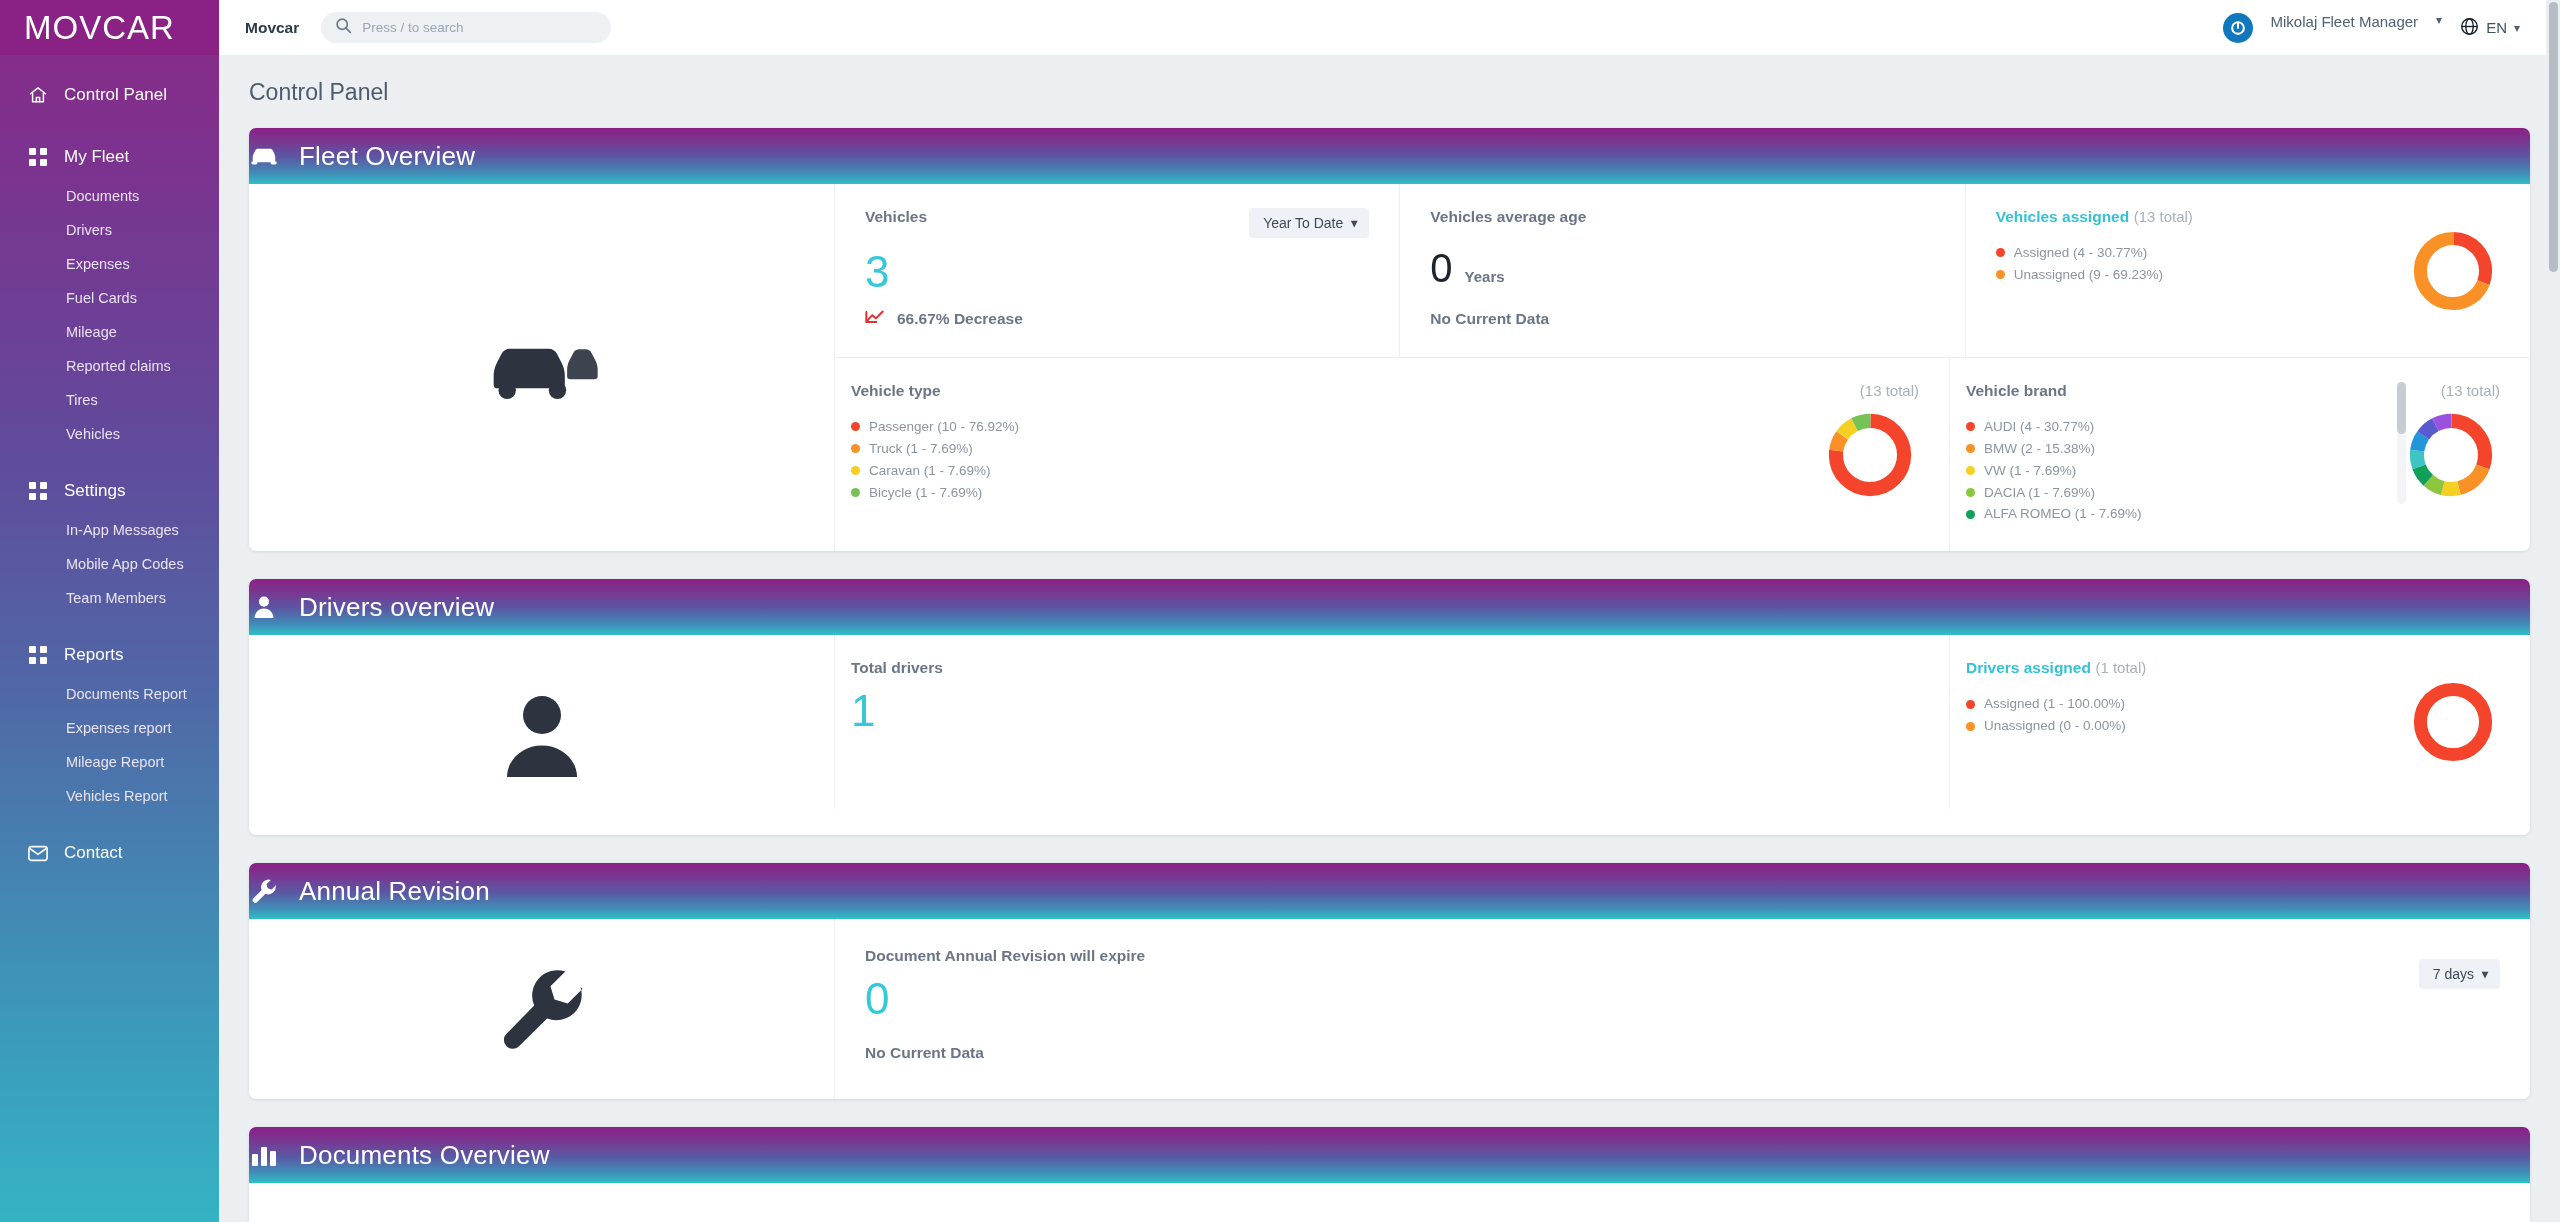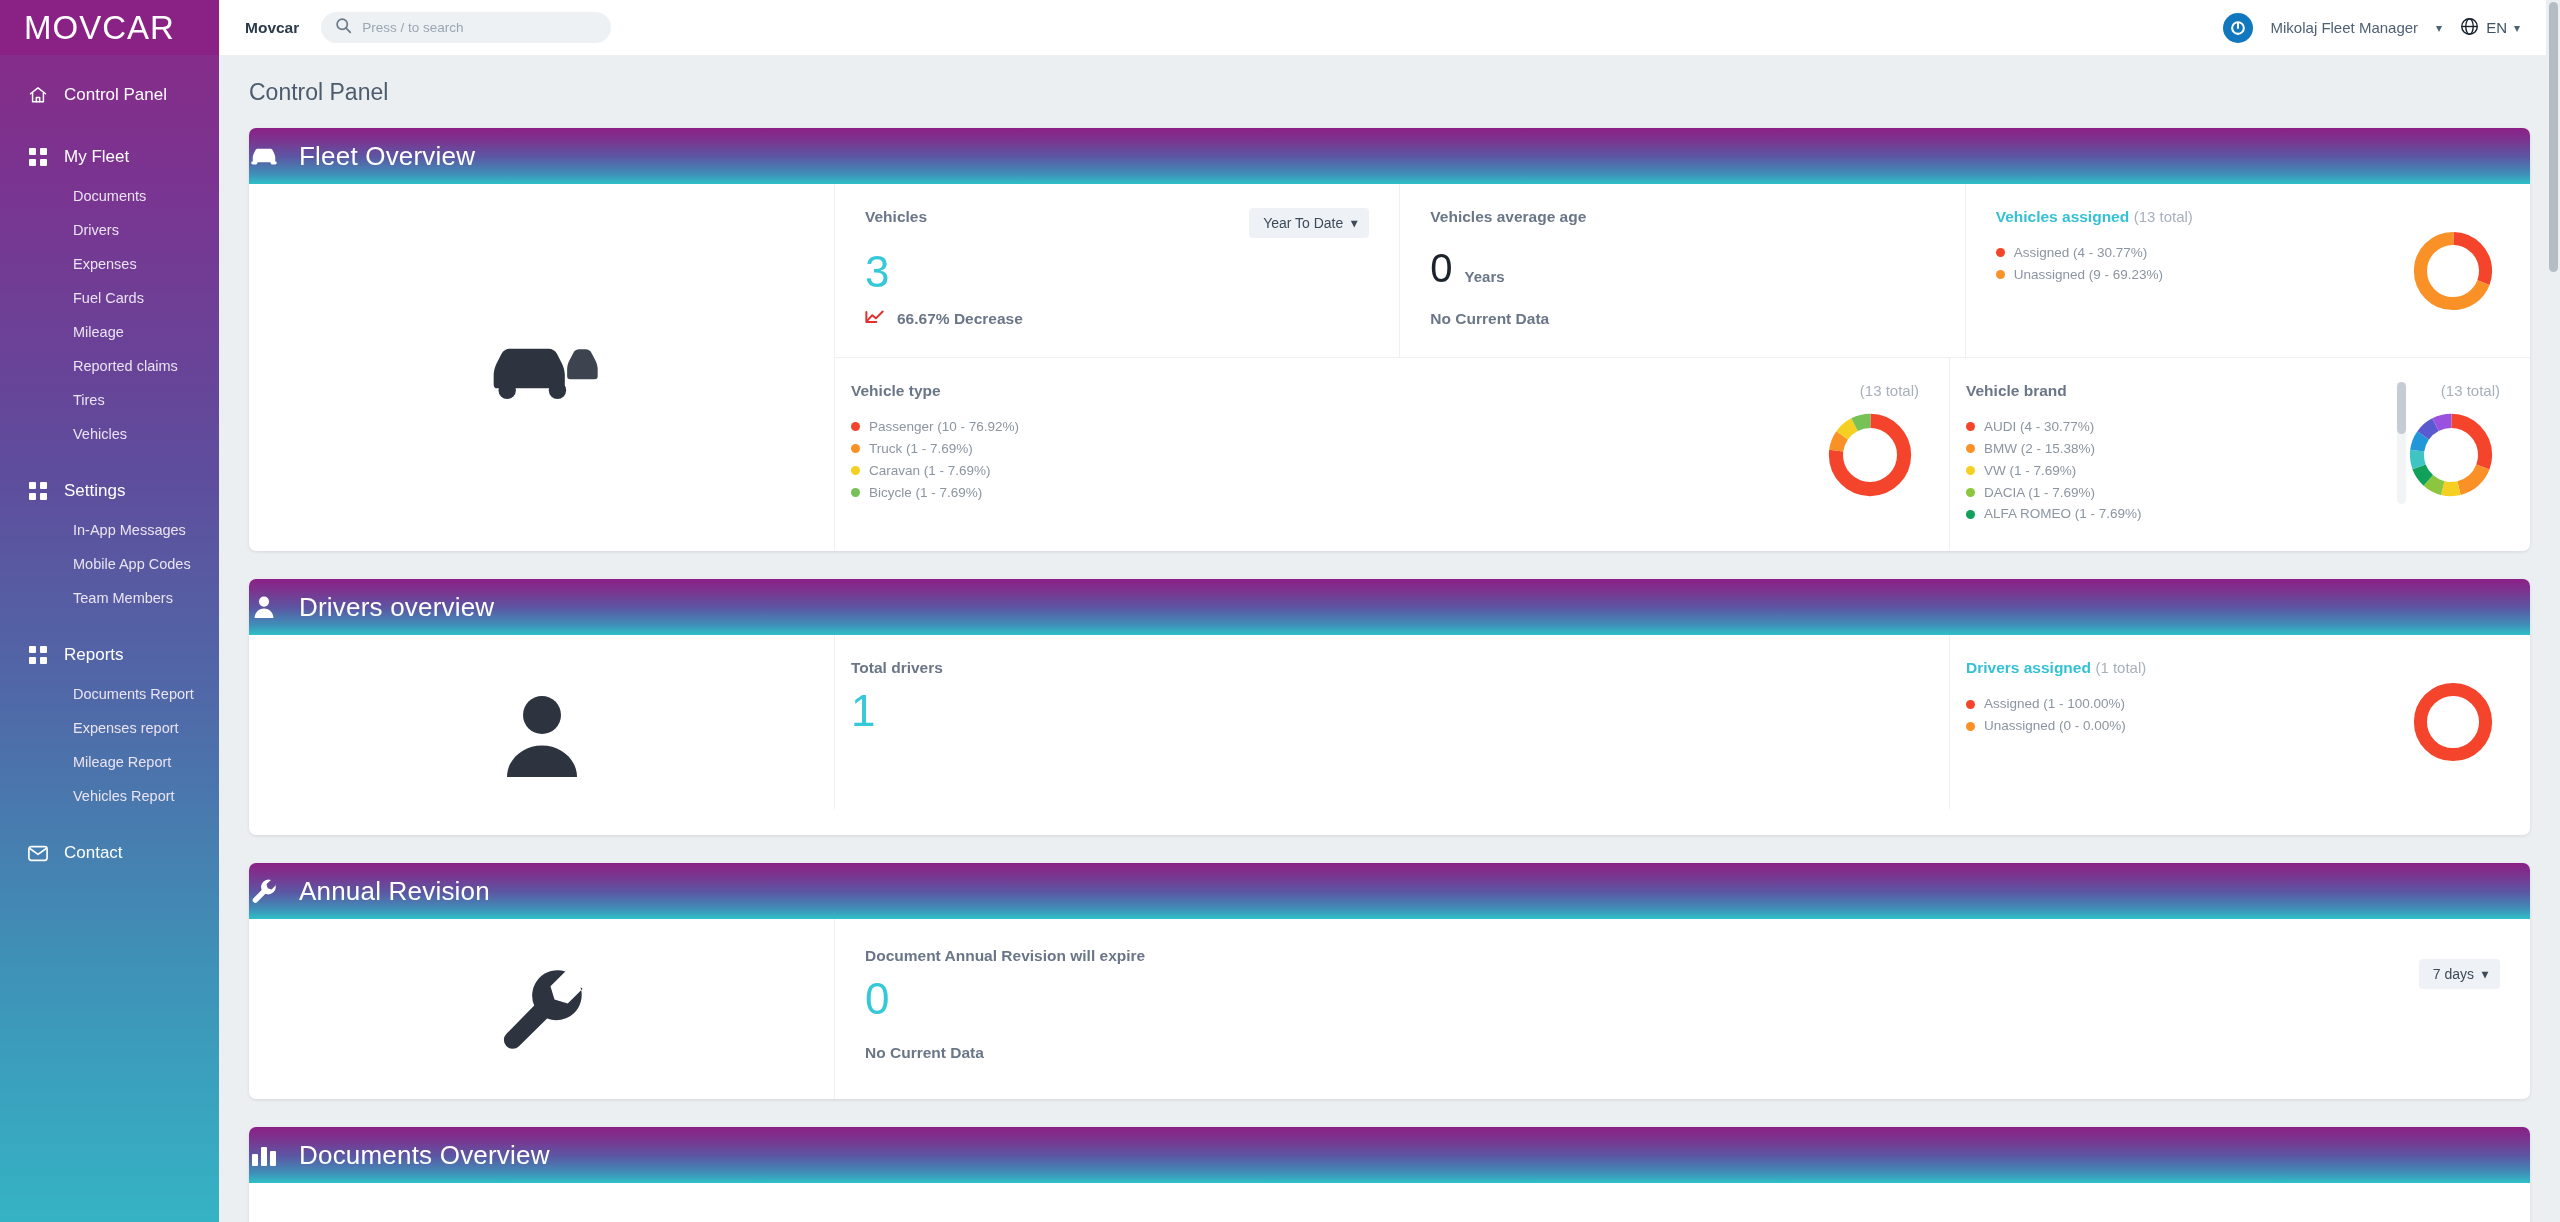--- a/index.html
+++ b/index.html
@@ -29,45 +29,44 @@
   .nav { padding-top: 18px; }
   .nav-group-head {
     display: flex; align-items: center; gap: 16px;
     padding: 12px 0 12px 28px; font-size: 17px; color: #fff;
     cursor: pointer;
   }
   .nav-group-head.spaced { margin-top: 18px; }
   .nav-ico { width: 20px; height: 20px; display: inline-flex; align-items: center; justify-content: center; }
   .nav-ico svg { display: block; }
   .nav-sub {
-    display: block; padding: 9px 0 9px 52px;
+    display: block; padding: 9px 0 9px 66px;
     font-size: 14.5px; color: #eae3f2; cursor: pointer;
     text-decoration: none;
-    margin-left: 21px;
   }
 
   
   .main { flex: 1; height: 1222px; position: relative; background: #eceff1; overflow: hidden; }
 
   .topbar {
     height: 55px; background: #fff; display: flex; align-items: center;
     padding: 0 40px 0 26px; position: relative; z-index: 4;
   }
   .topbar-title { font-size: 15.5px; font-weight: bold; color: #2b3a4a; margin-right: 22px; }
   .search {
     width: 290px; height: 31px; background: #eef1f4; border-radius: 16px;
     display: flex; align-items: center; padding: 0 14px; gap: 10px;
   }
   .search input {
     border: 0; background: transparent; outline: none;
     font-size: 13.5px; color: #6b7a89; width: 100%;
     font-family: "Liberation Sans", sans-serif;
   }
   .search input::placeholder { color: #9aa6b2; }
-  .topbar-right { margin-left: auto; display: flex; align-items: center; gap: 18px; }
+  .topbar-right { margin-left: auto; display: flex; gap: 18px; }
   .avatar {
     width: 30px; height: 30px; border-radius: 50%;
     background: #1278be; display: flex; align-items: center; justify-content: center;
   }
   .user-name { font-size: 15px; color: #4e6175; }
   .chev { font-size: 12px; color: #4e6175; }
   .lang { display: flex; align-items: center; gap: 7px; font-size: 15px; color: #3f5163; }
 
   .page-title { font-size: 23px; color: #4c5c6d; padding: 24px 0 0 30px; }
 

